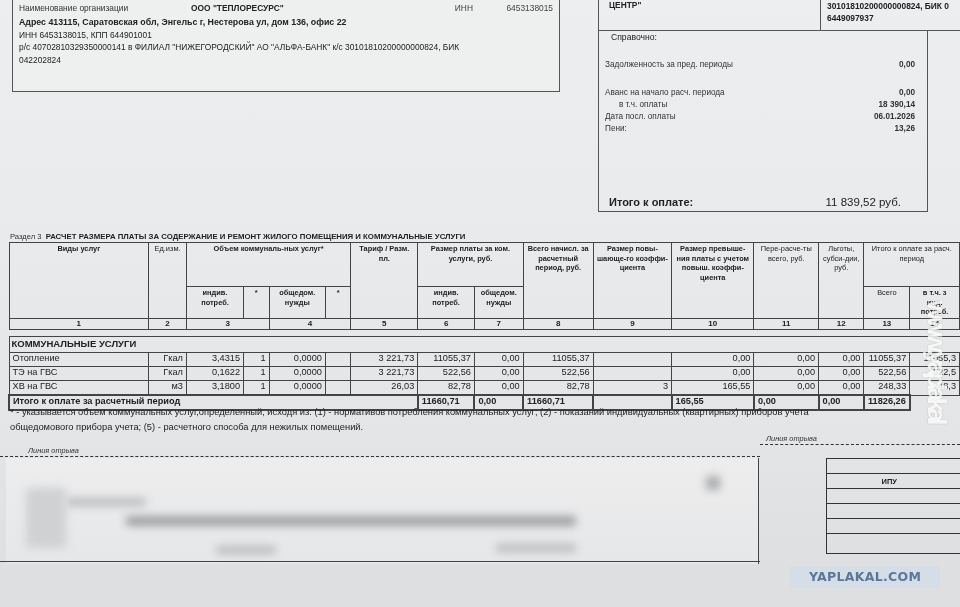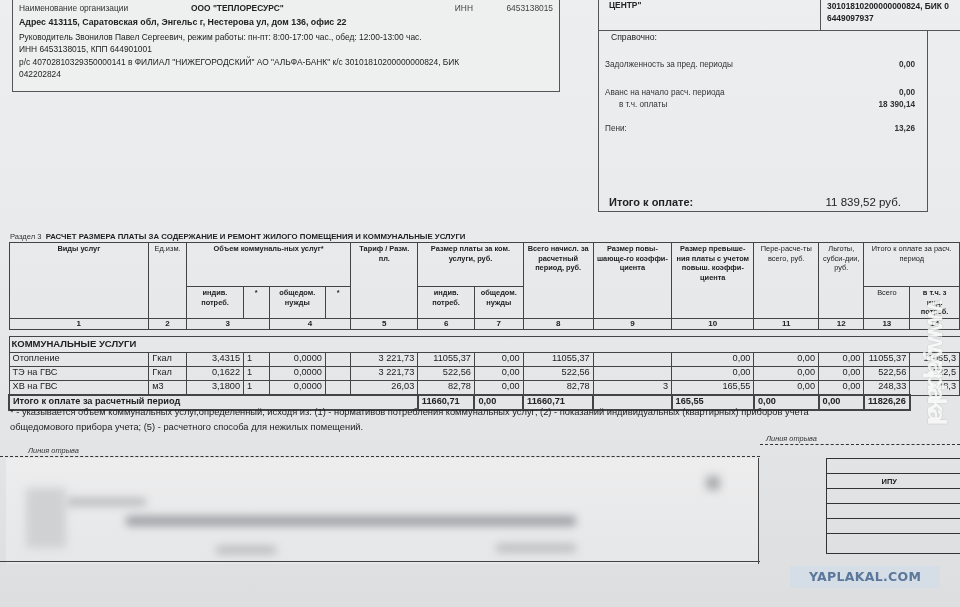--- a/index.html
+++ b/index.html
@@ -48,21 +48,21 @@
   }
   #calc td, #calc th {
     border:1px solid #444; padding:1px 2px; vertical-align:top; overflow:hidden; white-space:nowrap;
   }
   #calc th { font-weight:bold; text-align:center; line-height:9.6px; white-space:normal;margin-left:32px; }
   #calc th.light { font-weight:normal; }
   #calc .num td { text-align:center; font-weight:bold; font-size:8px; height:10px; padding:0; }
   #calc .grp td { font-weight:bold; font-size:9.5px; height:13px; border-right:none; }
   #calc .data td { font-size:9.2px; height:13px; text-align:right; padding:0 3px; }
   #calc .data td.l { text-align:left; }
-  #calc .data td.c { text-align:left; }
+  #calc .data td.c { text-align:right; }
   #calc .tot td { font-size:9.2px; font-weight:bold; text-align:left; height:13px; padding:0 3px; border-width:2px; }
   #calc .tot td.l { text-align:left; }
   #footnote { left:10px; top:405px; width:950px; font-size:9.3px; line-height:15px; color:#222; }
   .tear { border-top:1.5px dashed #333; height:0; }
   .tear-lbl { font-size:7.4px; font-style:italic; color:#333; }
   #blur-inner {
     left:6px; top:458px; width:752px; height:106px;
     background: linear-gradient(180deg,#ededee,#e6e7e8);
     filter: blur(0.5px); border-right:1.5px solid #444;
   }
@@ -81,21 +81,20 @@
 <body>
 
 <div id="org-box" class="abs">
   <div class="row1">
     <span class="lbl">Наименование организации</span>
     <span class="name">ООО "ТЕПЛОРЕСУРС"</span>
     <span class="inn-l" style="margin-left:66px">ИНН</span>
     <span class="inn-v">6453138015</span>
   </div>
   <div class="bold" style="margin-top:2px">Адрес  413115, Саратовская обл, Энгельс г, Нестерова ул, дом 136, офис 22</div>
-  <div style="margin-top:2px">Руководитель Звонилов Павел Сергеевич, режим работы: пн-пт: 8:00-17:00 час., обед: 12:00-13:00 час.</div>
   <div>ИНН 6453138015, КПП 644901001</div>
   <div>р/с 40702810329350000141 в  ФИЛИАЛ "НИЖЕГОРОДСКИЙ" АО "АЛЬФА-БАНК" к/с 30101810200000000824, БИК</div>
   <div>042202824</div>
 </div>
 
 <div id="right-top" class="abs">
   <div class="c1">ЦЕНТР"</div>
   <div class="c2">
     <div>30101810200000000824, БИК 0</div>
     <div>6449097937</div>
@@ -108,20 +107,24 @@
       <span>Задолженность за пред. периоды</span>
       <span class="v">0,00</span>
     </div>
   <div class="line" style="top:58px">
       <span>Аванс на начало расч. периода</span>
       <span class="v">0,00</span>
     </div>
   <div class="line" style="top:70px">
       <span style="padding-left:14px">в т.ч. оплаты</span>
       <span class="v">18 390,14</span>
+    </div>
+  <div class="line" style="top:82px">
+      <span>Дата посл. оплаты</span>
+      <span class="v">06.01.2026</span>
     </div>
   <div class="line" style="top:94px">
       <span>Пени:</span>
       <span class="v">13,26</span>
     </div>
   <div class="total">
       <span>Итого к оплате:</span>
       <span class="v">11 839,52 руб.</span>
     </div>
 </div>

